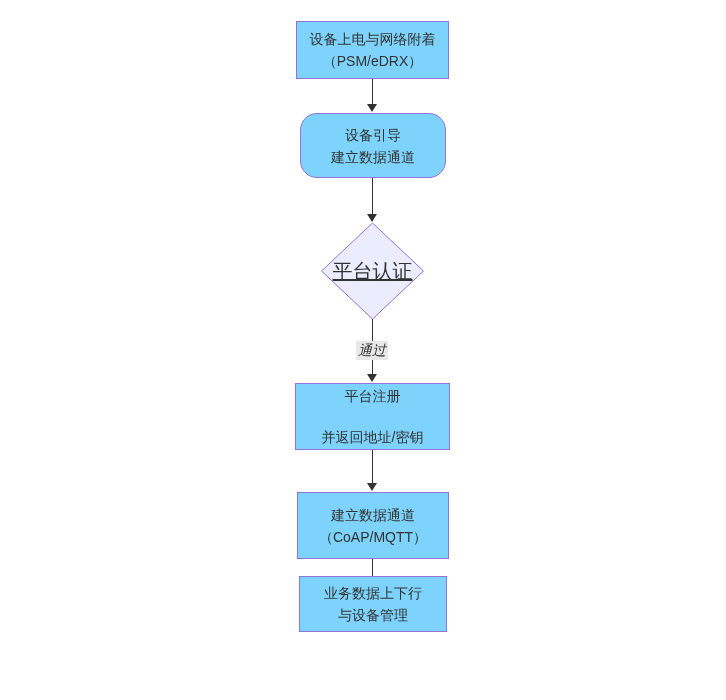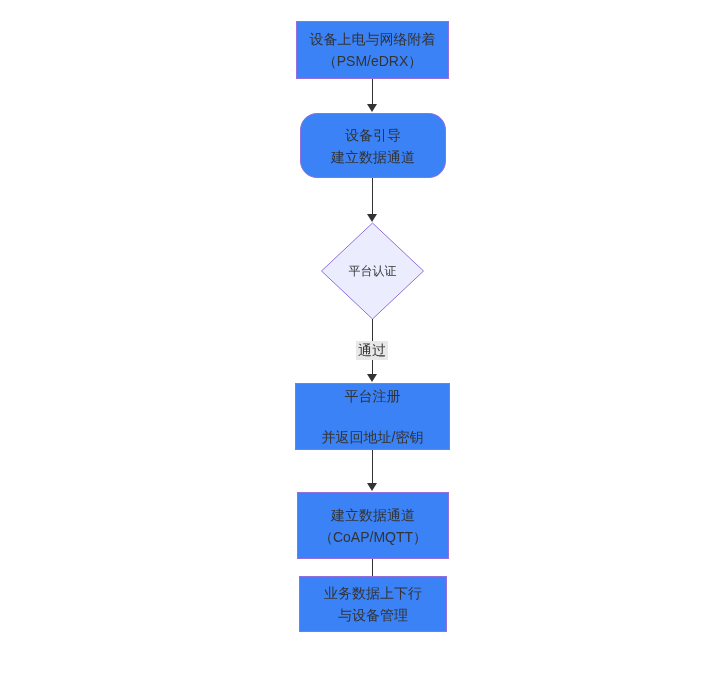--- a/index.html
+++ b/index.html
@@ -7,21 +7,21 @@
     position: relative;
     width: 726px;
     height: 700px;
     background: #ffffff;
     font-family: "Liberation Sans", sans-serif;
     color: #333333;
     overflow: hidden;
   }
   .node {
     position: absolute;
-    background: #3b82f6;
+    background: #7dd3fc;
     border: 1px solid #9370DB;
     box-sizing: border-box;
     display: flex;
     flex-direction: column;
     align-items: center;
     justify-content: center;
     text-align: center;
     font-size: 14px;
     line-height: 22px;
     color: #333333;
@@ -29,22 +29,23 @@
   .diamond-svg { position: absolute; left: 320px; top: 222px; }
   .diamond-label {
     position: absolute;
     left: 320px;
     top: 222px;
     width: 105px;
     height: 98px;
     display: flex;
     align-items: center;
     justify-content: center;
-    font-size: 12px;
+    font-size: 20px;
     color: #333333;
+    text-decoration: underline;
   }
   .edge-line {
     position: absolute;
     left: 372px;
     width: 1px;
     background: #333333;
   }
   .arrowhead {
     position: absolute;
     left: 367px;
@@ -58,20 +59,21 @@
     position: absolute;
     left: 372px;
     top: 341px;
     transform: translateX(-50%);
     background: #e8e8e8;
     color: #333333;
     font-size: 14px;
     line-height: 19px;
     padding: 0 2px;
     white-space: nowrap;
+    font-style: italic;
   }
 </style>
 </head>
 <body>
 
 <div class="canvas">
 
   <div class="node" style="left:296px; top:21px; width:153px; height:58px;">
     <span>设备上电与网络附着</span>
     <span>（PSM/eDRX）</span>

